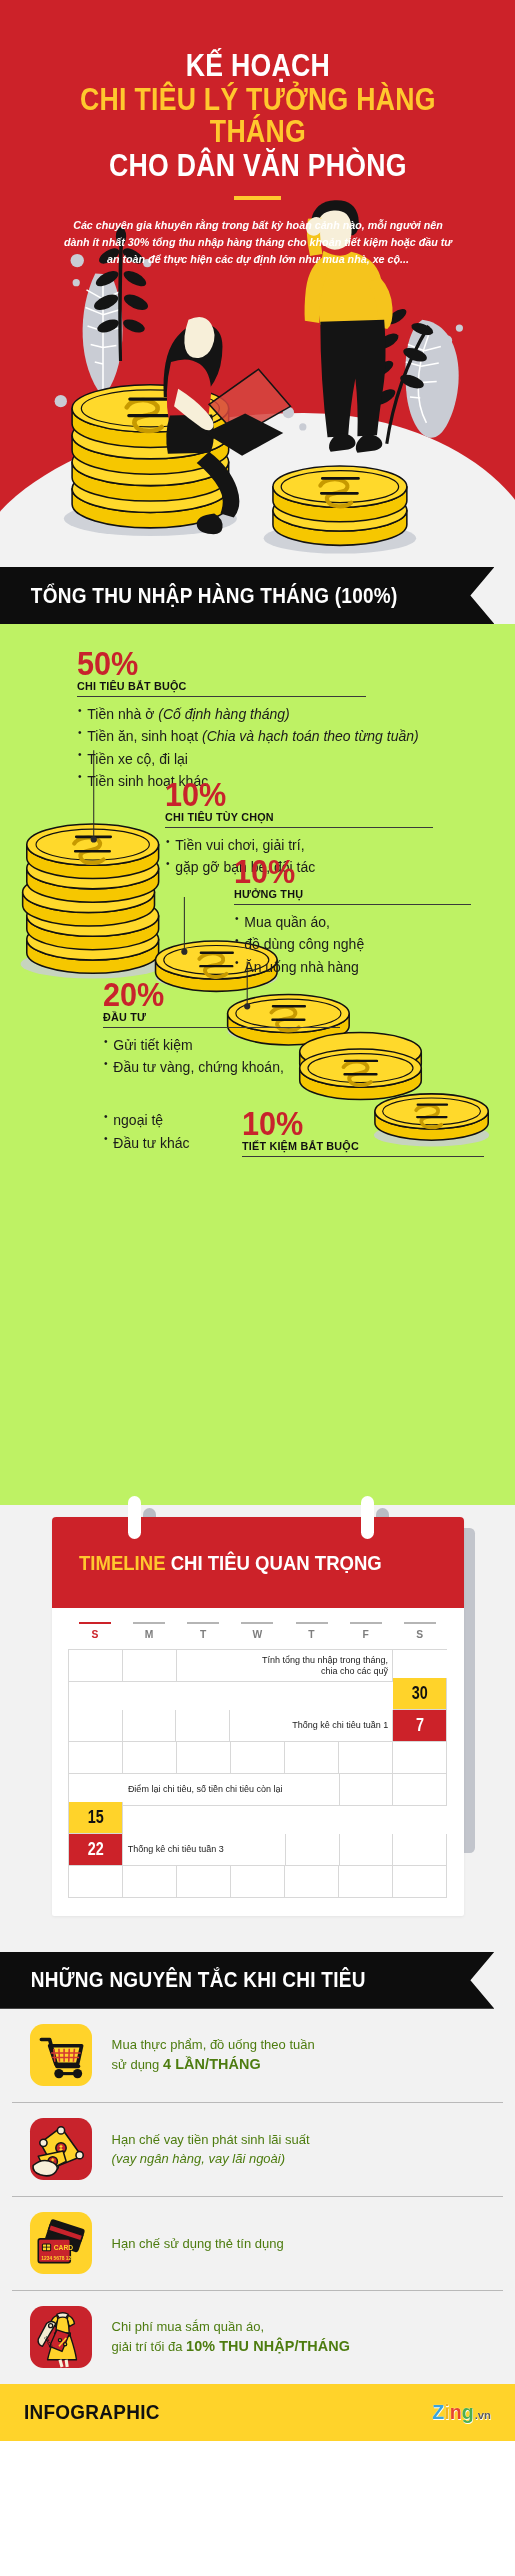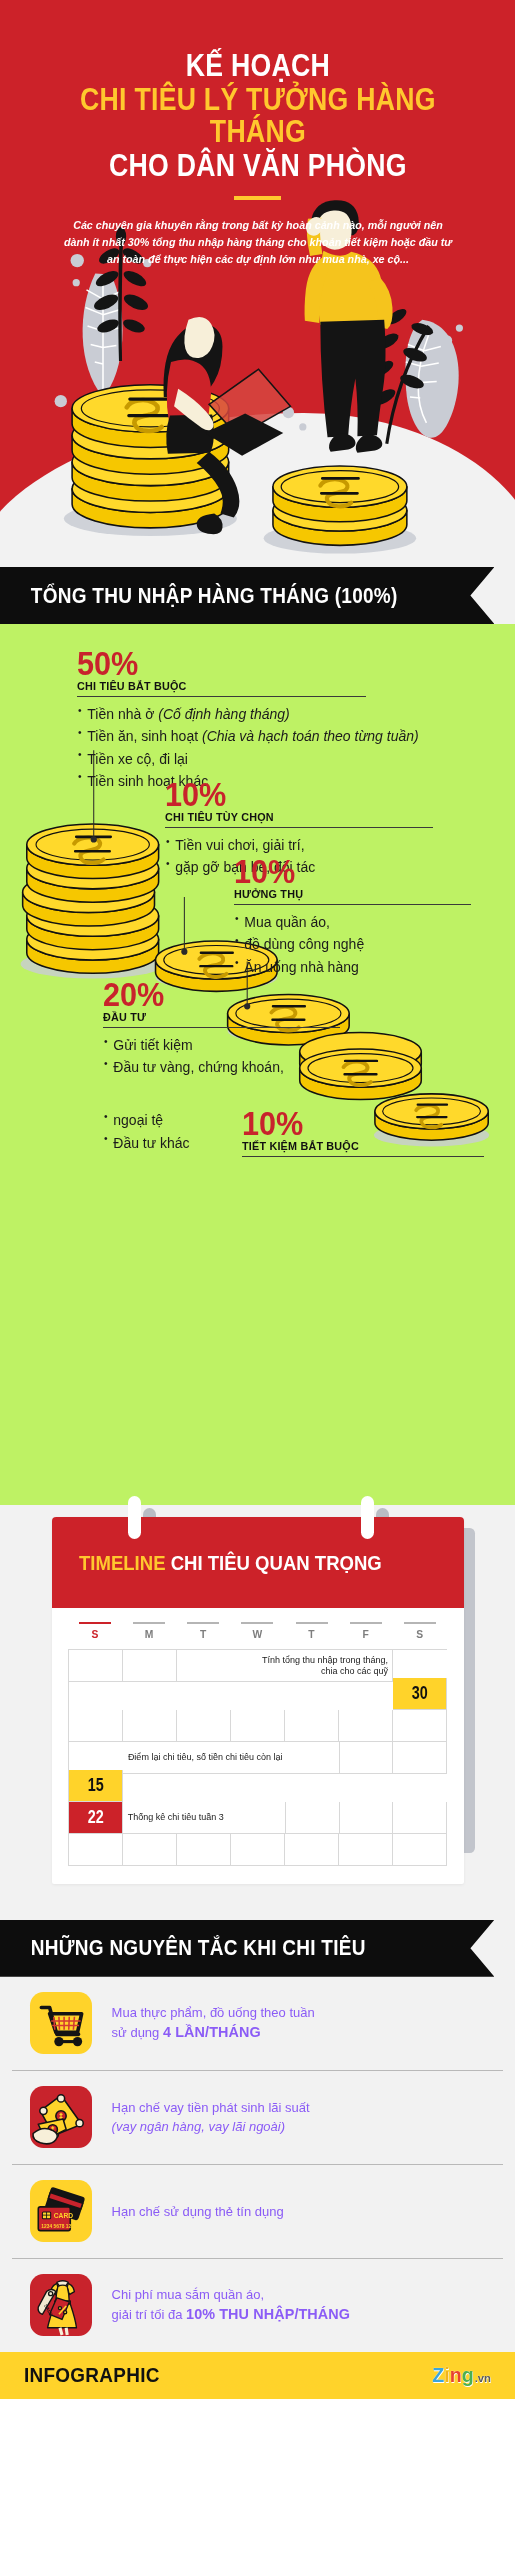--- a/index.html
+++ b/index.html
@@ -144,27 +144,27 @@
   .cell.note.left { justify-content:flex-start; text-align:left; padding-left:5.2px; }
   .cell.span3 { flex:3 0 0; }
   .cell.span4 { flex:4 0 0; }
 
   
   .rules { background:#f2f2f2; padding:0 0 0; }
   .rule-row { display:flex; align-items:center; padding:15.5px 30px; gap:19.6px; }
   .rule-ico { width:62px; height:62px; border-radius:13.4px; flex:0 0 62px; }
   .rule-ico.y { background:#ffd32a; }
   .rule-ico.r { background:#c8232c; }
-  .rule-txt { font-size:13px; line-height:1.5; color:#8b5cf6; }
+  .rule-txt { font-size:13px; line-height:1.5; color:#4d7c0f; }
   .rule-txt b { font-family:"Liberation Sans Narrow","Liberation Sans",sans-serif; font-size:14.4px; letter-spacing:0.1px; }
   .rule-txt i { font-style:italic; }
   .divider { height:1px; background:#b9b9b9; margin:0 12.4px; }
 
   
-  .footer { background:#ffd32a; height:47px; display:flex; align-items:center; justify-content:space-between; padding:0 24px; }
+  .footer { background:#ffd32a; height:57px; display:flex; align-items:center; justify-content:space-between; padding:0 24px; }
   .footer-left {
     font-family:"Liberation Sans Narrow","Liberation Sans",sans-serif;
     font-weight:bold; font-size:20.6px; color:#111; letter-spacing:0.3px; position:relative;
     transform:scaleX(0.92); transform-origin:left center;
   }
   .zing { display:flex; align-items:baseline; font-weight:bold; font-size:19.6px; font-family:"Liberation Sans", sans-serif; }
   .zing span { text-shadow:0 0 1px #fff, 0.5px 0.5px 0 #fff; }
   .zing .z1{color:#3aa5dc}.zing .z2{color:#f2b418}.zing .z3{color:#e8452c}.zing .z4{color:#4caf50}
   .zing .dot { color:#5b5b5b; font-size:11.3px; margin-left:1px; }
 </style>
@@ -470,20 +470,31 @@
               <div class="cell"></div>
             <div class="cell note right span4">
                 <span style="white-space:pre-line">Tính tổng thu nhập trong tháng,
 chia cho các quỹ</span>
               </div>
             <div class="cell num yellow">
                 <span class="n">30</span>
               </div>
           </div>
 
+          <div class="grow">
+            <div class="cell"></div>
+              <div class="cell"></div>
+              <div class="cell"></div>
+            <div class="cell note right span3">
+                <span>Thống kê chi tiêu tuần 1</span>
+              </div>
+            <div class="cell num red">
+                <span class="n">7</span>
+              </div>
+          </div>
 
           <div class="grow">
             <div class="cell"></div>
               <div class="cell"></div>
               <div class="cell"></div>
               <div class="cell"></div>
             <div class="cell"></div>
               <div class="cell"></div>
               <div class="cell"></div>
           </div>

